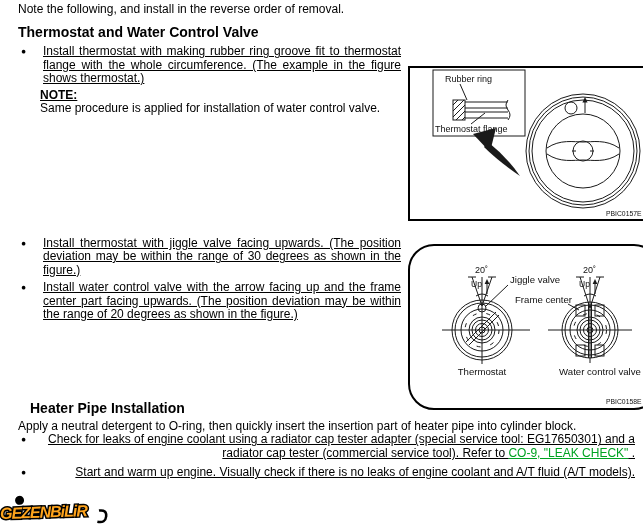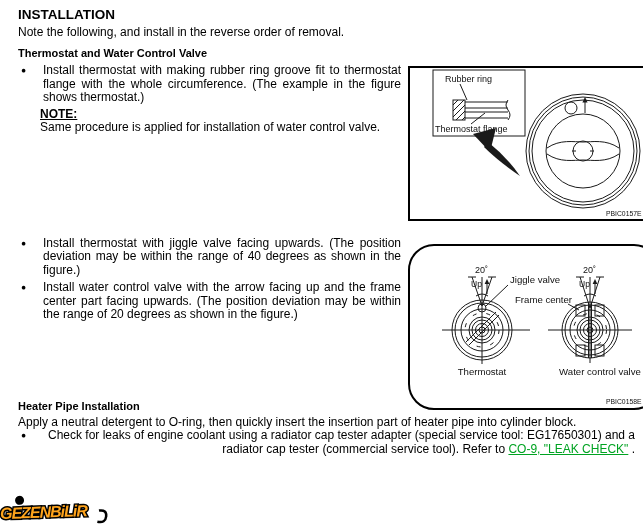--- a/index.html
+++ b/index.html
@@ -3,80 +3,79 @@
 <meta charset="utf-8">
 <style>
   html,body{margin:0;padding:0;}
   body{
     width:643px;height:527px;position:relative;overflow:hidden;
     background:#ffffff;color:#000;
     font-family:"Liberation Sans",sans-serif;
     -webkit-font-smoothing:antialiased;
   }
   .h-main{font-size:13.5px;font-weight:bold;margin:0;}
-  .h-sub{font-size:11px;font-weight:bold;margin:0;}
+  .h-sub{font-size:14px;font-weight:bold;margin:0;}
   .body-text{font-size:12px;line-height:13.4px;margin:0;}
 
   .text-col{position:absolute;left:18px;top:3px;width:383px;}
   .text-col .h-main{margin:4px 0 4px 0;}
   .text-col .h-sub{margin:8px 0 5px 0;}
 
   .bullet{display:flex;font-size:12px;line-height:13.4px;}
-  .bullet .btext{flex:1;text-align:justify;}
+  .bullet .btext{flex:1;text-align:justify;text-decoration:underline;}
   .dot{width:22px;flex:none;font-size:8.5px;line-height:13.4px;padding-left:3px;}
   .note{margin-left:22px;margin-top:3px;font-size:12px;line-height:13.4px;}
   .note b{display:block;text-decoration:underline;}
 
   .bullets-mid{position:absolute;left:18px;top:237px;width:383px;}
   .bullets-mid .bullet + .bullet{margin-top:4px;}
 
   .figure{position:absolute;left:408px;border:2px solid #000;background:#fff;padding-left:20px;}
   #fig1{top:66px;width:228px;height:151px;}
   #fig2{top:244px;width:228px;height:162px;border-radius:26px;}
   .diagram line,.diagram circle,.diagram rect,.diagram path{stroke:#1a1a1a;stroke-width:1;fill:none;}
   .diagram .fill{fill:#1a1a1a;stroke:none;}
   .diagram text{fill:#111;stroke:none;font-family:"Liberation Sans",sans-serif;}
   .t7{font-size:6.8px;}
   .t85{font-size:8.5px;}
   .t9{font-size:9px;}
   .t95{font-size:9.6px;}
   .dash{stroke-dasharray:4 10;}
 
   .bottom-col{position:absolute;left:18px;top:400px;width:617px;}
-  .bottom-col .h-sub{margin:0 0 4px 0;}
+  .bottom-col .h-sub{margin:0 0 4px 12px;}
   .bottom-col .h-main{margin:9px 0 5px 0;}
   .bottom-col .bullet .btext{text-align:right;}
   .bottom-col .bullet + .bullet{margin-top:6px;}
 
   a.green-link{color:#00A322;text-decoration:underline;cursor:pointer;}
 
   .watermark{position:absolute;left:-2px;top:494px;transform:rotate(-2deg);}
 </style>
 </head>
 <body>
 
 <div class="text-col">
-  <h1 class="h-main">INSTALLATION</h1>
   <p class="body-text">Note the following, and install in the reverse order of removal.</p>
   <h2 class="h-sub">Thermostat and Water Control Valve</h2>
 
   <div class="bullet">
     <span class="dot">●</span>
     <span class="btext">Install thermostat with making rubber ring groove fit to thermostat flange with the whole circumference. (The example in the figure shows thermostat.)</span>
   </div>
   <div class="note">
     <b>NOTE:</b>
     <span>Same procedure is applied for installation of water control valve.</span>
   </div>
 </div>
 
 <div class="bullets-mid">
   <div class="bullet">
     <span class="dot">●</span>
-    <span class="btext">Install thermostat with jiggle valve facing upwards. (The position deviation may be within the range of 40 degrees as shown in the figure.)</span>
+    <span class="btext">Install thermostat with jiggle valve facing upwards. (The position deviation may be within the range of 30 degrees as shown in the figure.)</span>
   </div>
   <div class="bullet">
     <span class="dot">●</span>
     <span class="btext">Install water control valve with the arrow facing up and the frame center part facing upwards. (The position deviation may be within the range of 20 degrees as shown in the figure.)</span>
   </div>
 </div>
 
 <div class="figure" id="fig1">
   <svg class="diagram" width="228" height="151" viewBox="0 0 228 151">
 
@@ -190,20 +189,24 @@
 </div>
 
 <div class="bottom-col">
   <h2 class="h-sub">Heater Pipe Installation</h2>
   <p class="body-text">Apply a neutral detergent to O-ring, then quickly insert the insertion part of heater pipe into cylinder block.</p>
 
   <div class="bullet">
     <span class="dot">●</span>
     <span class="btext"><span>Check for leaks of engine coolant using a radiator cap tester adapter (special service tool: EG17650301) and a radiator cap tester (commercial service tool). Refer to </span><a class="green-link">CO-9, "LEAK CHECK"</a><span> .</span></span>
   </div>
+  <div class="bullet">
+    <span class="dot">●</span>
+    <span class="btext">Start and warm up engine. Visually check if there is no leaks of engine coolant and A/T fluid (A/T models).</span>
+  </div>
 </div>
 
 <div class="watermark">
   <svg width="122" height="32" viewBox="0 0 122 32">
     <circle cx="22" cy="5" r="4.5" fill="#000"></circle>
     <text x="2" y="23" font-size="16" font-weight="bold" font-style="italic" fill="#FFA41C" stroke="#000" stroke-width="3" paint-order="stroke" letter-spacing="-1">GEZENBiLiR</text>
     <path d="M101,18 q8,-1 7,6 q-1,7 -9,5" fill="none" stroke="#000" stroke-width="2.5"></path>
   </svg>
 </div>
 

